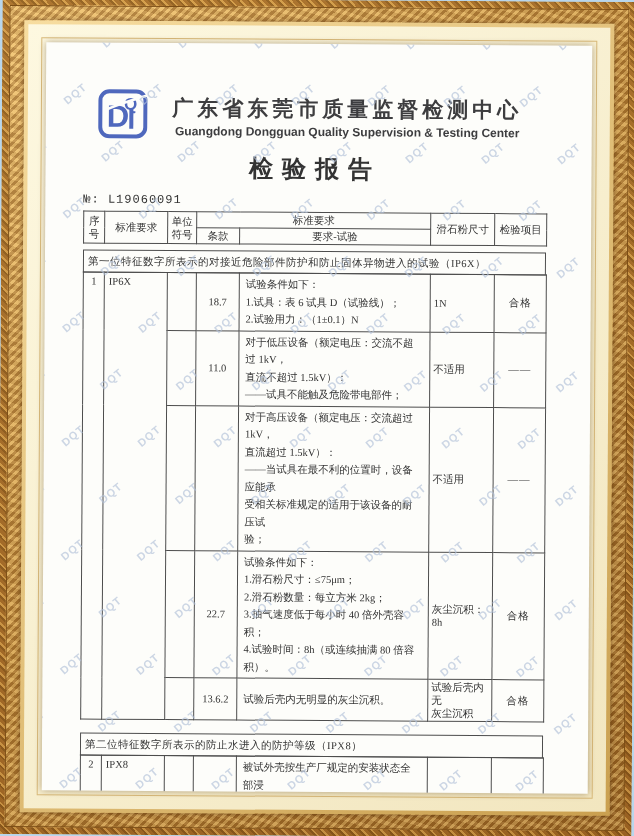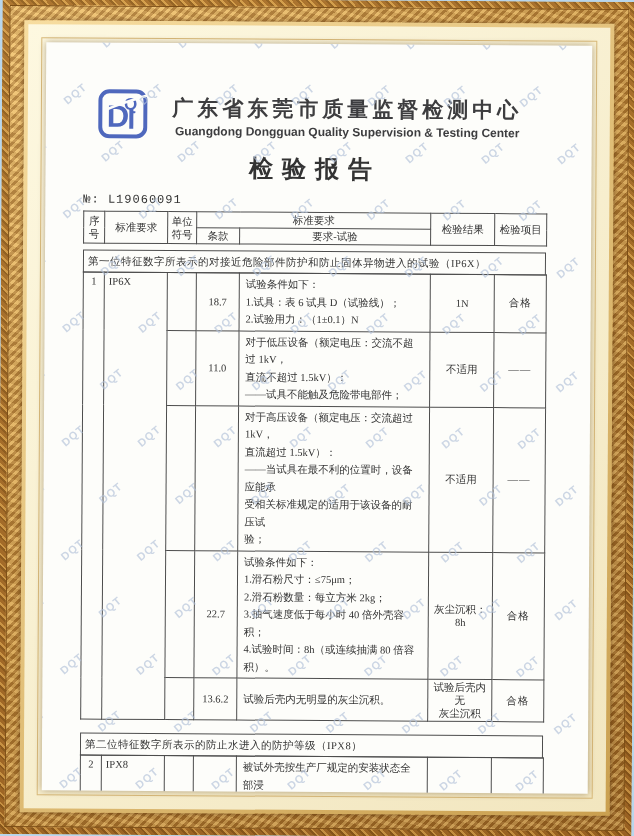--- a/index.html
+++ b/index.html
@@ -48,21 +48,21 @@
   .hdr-table th{text-align:center;line-height:13px;}
   .pre{white-space:pre-line;}
   .sec-bar{width:453px;border:1px solid #4d4d4d;margin-top:6px;margin-bottom:-1px;
     font-size:10.5px;font-family:"Liberation Serif",serif;color:#333;
     padding:4px 4px 3px;letter-spacing:.5px;}
   .sec2-gap{margin-top:13px;}
   td.seq{text-align:center;vertical-align:top;padding-top:3px;}
   td.item{vertical-align:top;padding:3px 4px;}
   td.clause{text-align:center;}
   td.req{padding:2px 6px;line-height:17.5px;white-space:pre-line;vertical-align:middle;}
-  td.result{text-align:center;white-space:pre-line;line-height:13px;}
+  td.result{white-space:pre-line;line-height:13px;}
   td.verdict{text-align:center;letter-spacing:1px;}
   
   .stamp{position:absolute;z-index:6;pointer-events:none;opacity:.8;}
 </style>
 </head>
 <body>
 
 <div class="photo">
   <div class="f-outer"></div>
   <div class="f-mid"></div>
@@ -219,21 +219,21 @@
             <col style="width:52px">
         </colgroup>
         <tbody>
             <tr style="height:16px">
           <th rowspan="2" class="pre">序
 号</th>
           <th rowspan="2">标准要求</th>
           <th rowspan="2" class="pre">单位
 符号</th>
           <th colspan="2">标准要求</th>
-          <th rowspan="2">检验结果</th>
+          <th rowspan="2">滑石粉尺寸</th>
           <th rowspan="2">检验项目</th>
         </tr>
         <tr style="height:16px">
           <th>条款</th>
           <th>要求-试验</th>
         </tr>
       </tbody>
         </table>
 
       <div class="sec-bar">第一位特征数字所表示的对接近危险部件防护和防止固体异物进入的试验（IP6X）</div>

